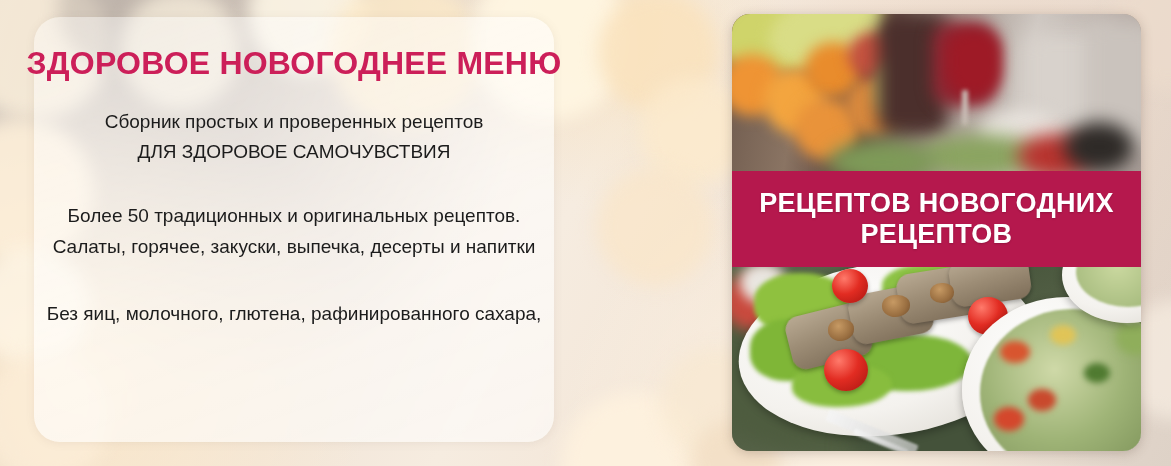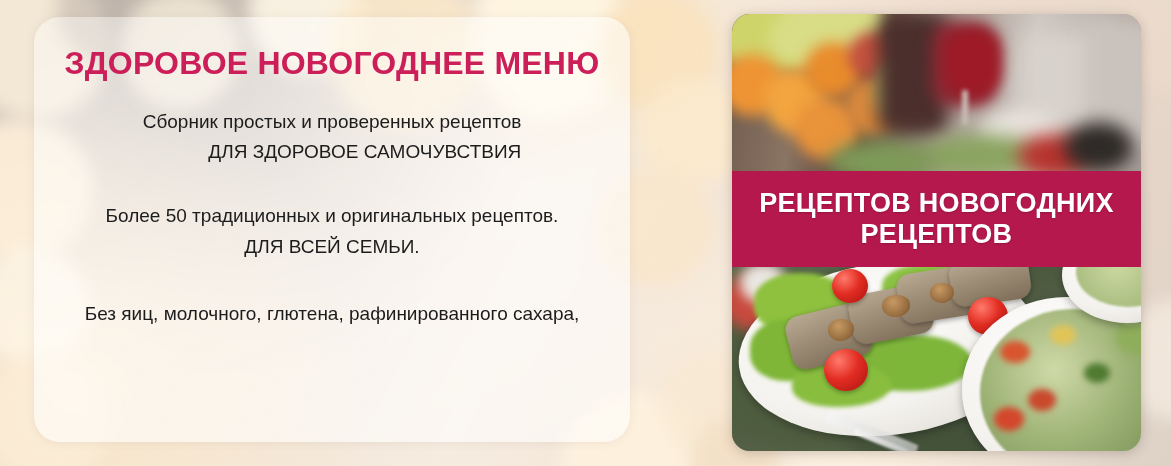--- a/index.html
+++ b/index.html
@@ -43,21 +43,21 @@
     border-radius: 50%;
     filter: blur(9px);
     pointer-events: none;
   }
 
   
   .info-card {
     position: absolute;
     left: 34px;
     top: 17px;
-    width: 596px;
+    width: 520px;
     height: 425px;
     border-radius: 26px;
     background: linear-gradient(160deg,
         rgba(255,255,255,.40) 0%,
         rgba(255,255,255,.52) 25%,
         rgba(255,255,255,.60) 55%,
         rgba(255,255,255,.56) 100%);
     backdrop-filter: blur(2px);
     box-shadow: 0 1px 10px rgba(120,100,85,.10);
   }
@@ -81,21 +81,21 @@
     margin-top: 2px;
     white-space: nowrap;
   }
 
   .para {
     text-align: center;
     color: #1c1c1c;
     font-size: 19px;
     line-height: 1.62;
   }
-  .para.p1 { margin-top: 26px; text-align: right; }
+  .para.p1 { margin-top: 26px; }
   .para.p2 { margin-top: 33px; }
   .para.p3 { margin-top: 36px; }
 
   .para .ln { display: block; white-space: nowrap; }
 
   
   .photo-card {
     position: absolute;
     left: 732px;
     top: 14px;
@@ -232,21 +232,21 @@
 
       <h1 class="headline">ЗДОРОВОЕ НОВОГОДНЕЕ МЕНЮ</h1>
 
       <div class="para p1">
         <span class="ln">Сборник простых и проверенных рецептов</span>
         <span class="ln">ДЛЯ ЗДОРОВОЕ САМОЧУВСТВИЯ</span>
       </div>
 
       <div class="para p2">
         <span class="ln">Более 50 традиционных и оригинальных рецептов.</span>
-        <span class="ln">ДЛЯ ВСЕЙ СЕМЬИ.</span>
+        <span class="ln">Салаты, горячее, закуски, выпечка, десерты и напитки</span>
       </div>
 
       <div class="para p3">
         <span class="ln">Без яиц, молочного, глютена, рафинированного сахара,</span>
       </div>
 
     </div>
   </div>
 
   <div class="photo-card">

